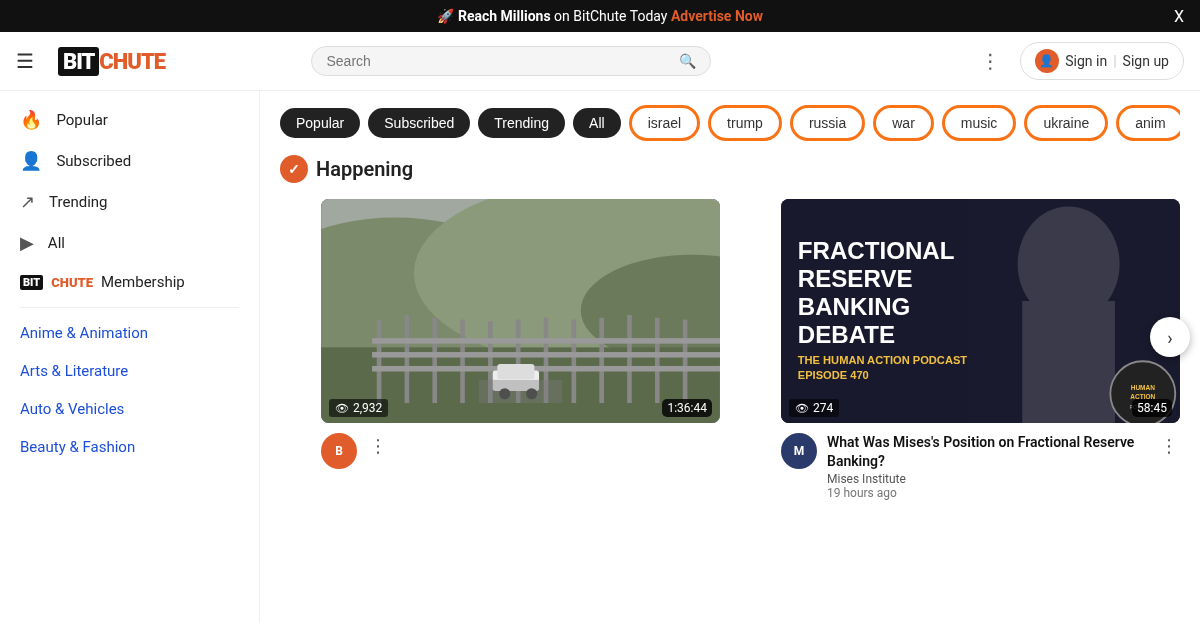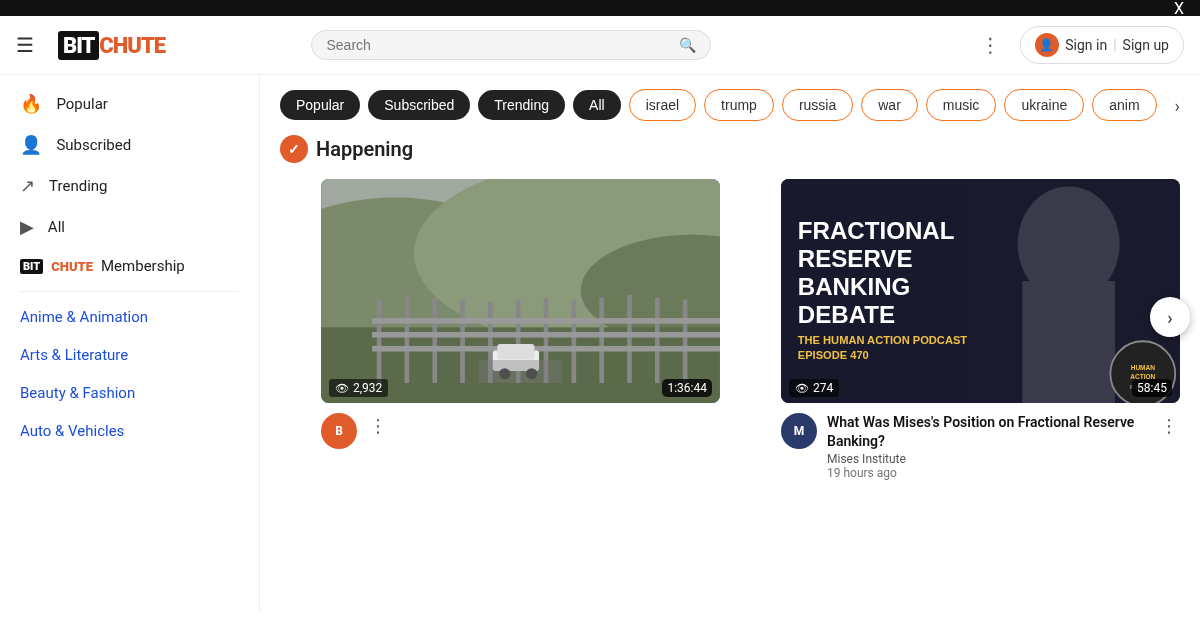--- a/index.html
+++ b/index.html
@@ -203,21 +203,21 @@
       white-space: nowrap;
     }
     .pill-dark {
       background: #222;
       color: #fff;
       border: none;
     }
     .pill-light {
       background: transparent;
       color: #333;
-      border: 1px solid #f97316;
+      border: 3px solid #f97316;
     }
     .chevron-right {
       margin-left: auto;
       cursor: pointer;
       color: #555;
       font-size: 18px;
     }
 
     
     .suggested-header {
@@ -340,20 +340,26 @@
       cursor: pointer;
       color: #555;
       font-size: 18px;
       padding: 2px;
     }
   </style>
 </head>
 <body>
 
 <div class="top-banner">
+  <span>
+    <span>🚀 </span>
+    <strong>Reach Millions</strong>
+    <span> on BitChute Today </span>
+    <a href="#" class="advertise-link">Advertise Now</a>
+  </span>
   <span class="close-btn">X</span>
 </div>
 
 <div class="header">
   <span class="hamburger">☰</span>
   <a class="logo" href="#">
     <span class="logo-bit">BIT</span>
     <span class="logo-chute">CHUTE</span>
   </a>
   <div class="search-bar">
@@ -391,22 +397,22 @@
       <span>All</span>
     </div>
     <div class="membership-item">
       <span class="membership-logo-bit">BIT</span>
       <span class="membership-logo-chute">CHUTE</span>
       <span> Membership</span>
     </div>
     <hr class="sidebar-divider">
     <div class="sidebar-category">Anime &amp; Animation</div>
     <div class="sidebar-category">Arts &amp; Literature</div>
+    <div class="sidebar-category">Auto &amp; Vehicles</div>
     <div class="sidebar-category">Beauty &amp; Fashion</div>
-    <div class="sidebar-category">Auto &amp; Vehicles</div>
   </div>
 
   <div class="content">
 
     <div class="filter-bar">
       <button class="pill pill-dark">Popular</button>
       <button class="pill pill-dark">Subscribed</button>
       <button class="pill pill-dark">Trending</button>
       <button class="pill pill-dark">All</button>
       <button class="pill pill-light">israel</button>

